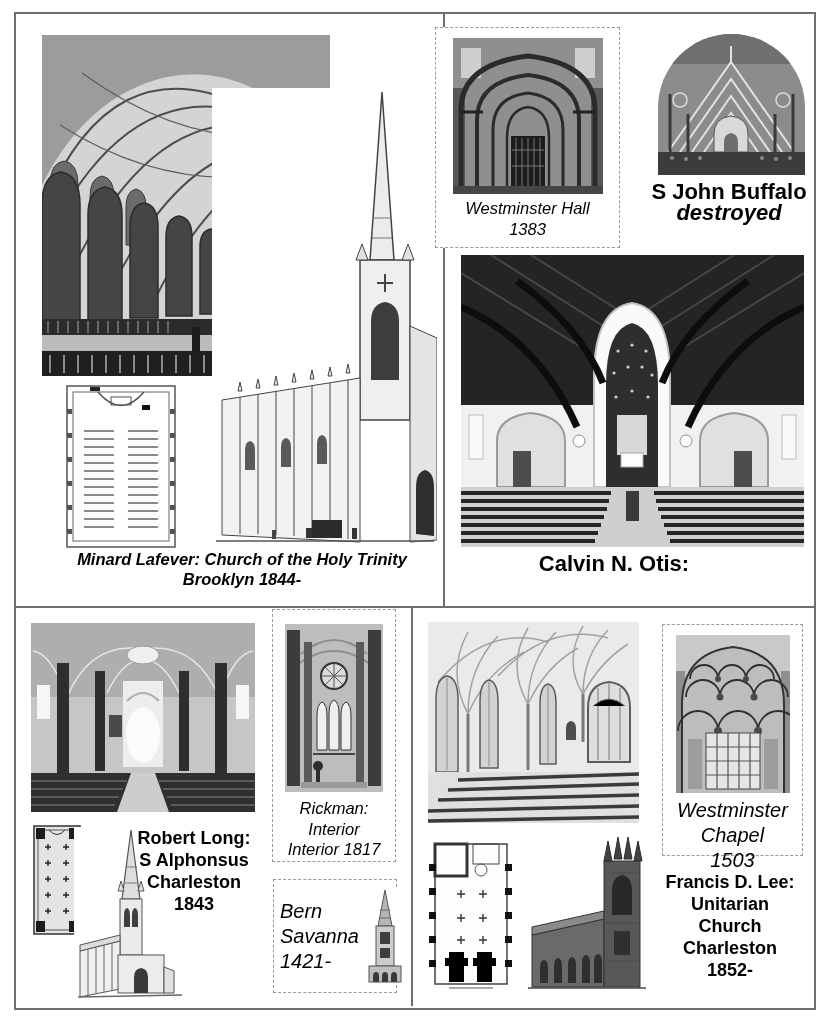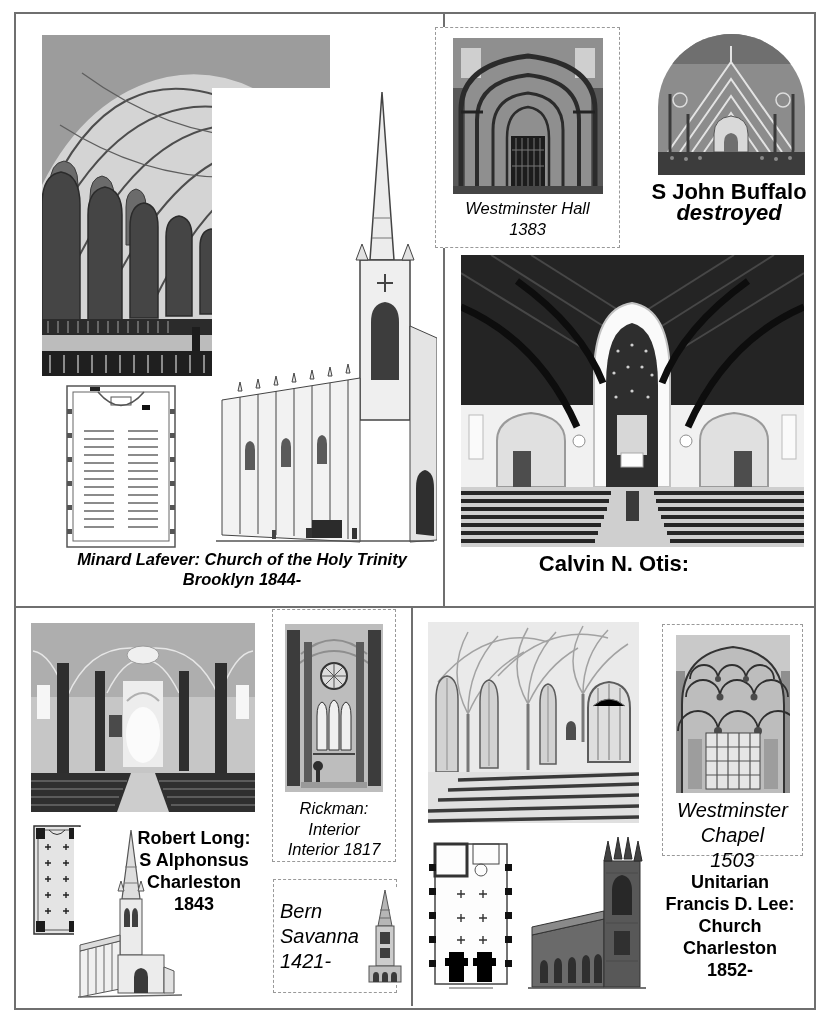--- a/index.html
+++ b/index.html
@@ -620,20 +620,20 @@
       <g stroke="#4a4a4a" stroke-width="1">
           <line x1="80" y1="40" x2="112" y2="40"></line>
           <line x1="80" y1="90" x2="112" y2="90"></line>
           <line x1="80" y1="128" x2="112" y2="128"></line>
         </g>
       <line x1="2" y1="155" x2="120" y2="155" stroke="#444" stroke-width="1.5"></line>
     </svg>
   </div>
 
   <div class="caption cap-18" style="left:648px;top:872px;width:164px;">
+    <div>Francis D. Lee:</div>
     <div>Unitarian</div>
-    <div>Francis D. Lee:</div>
     <div>Church</div>
     <div>Charleston</div>
     <div>1852-</div>
   </div>
 
 </div>
 
 </body></html>

